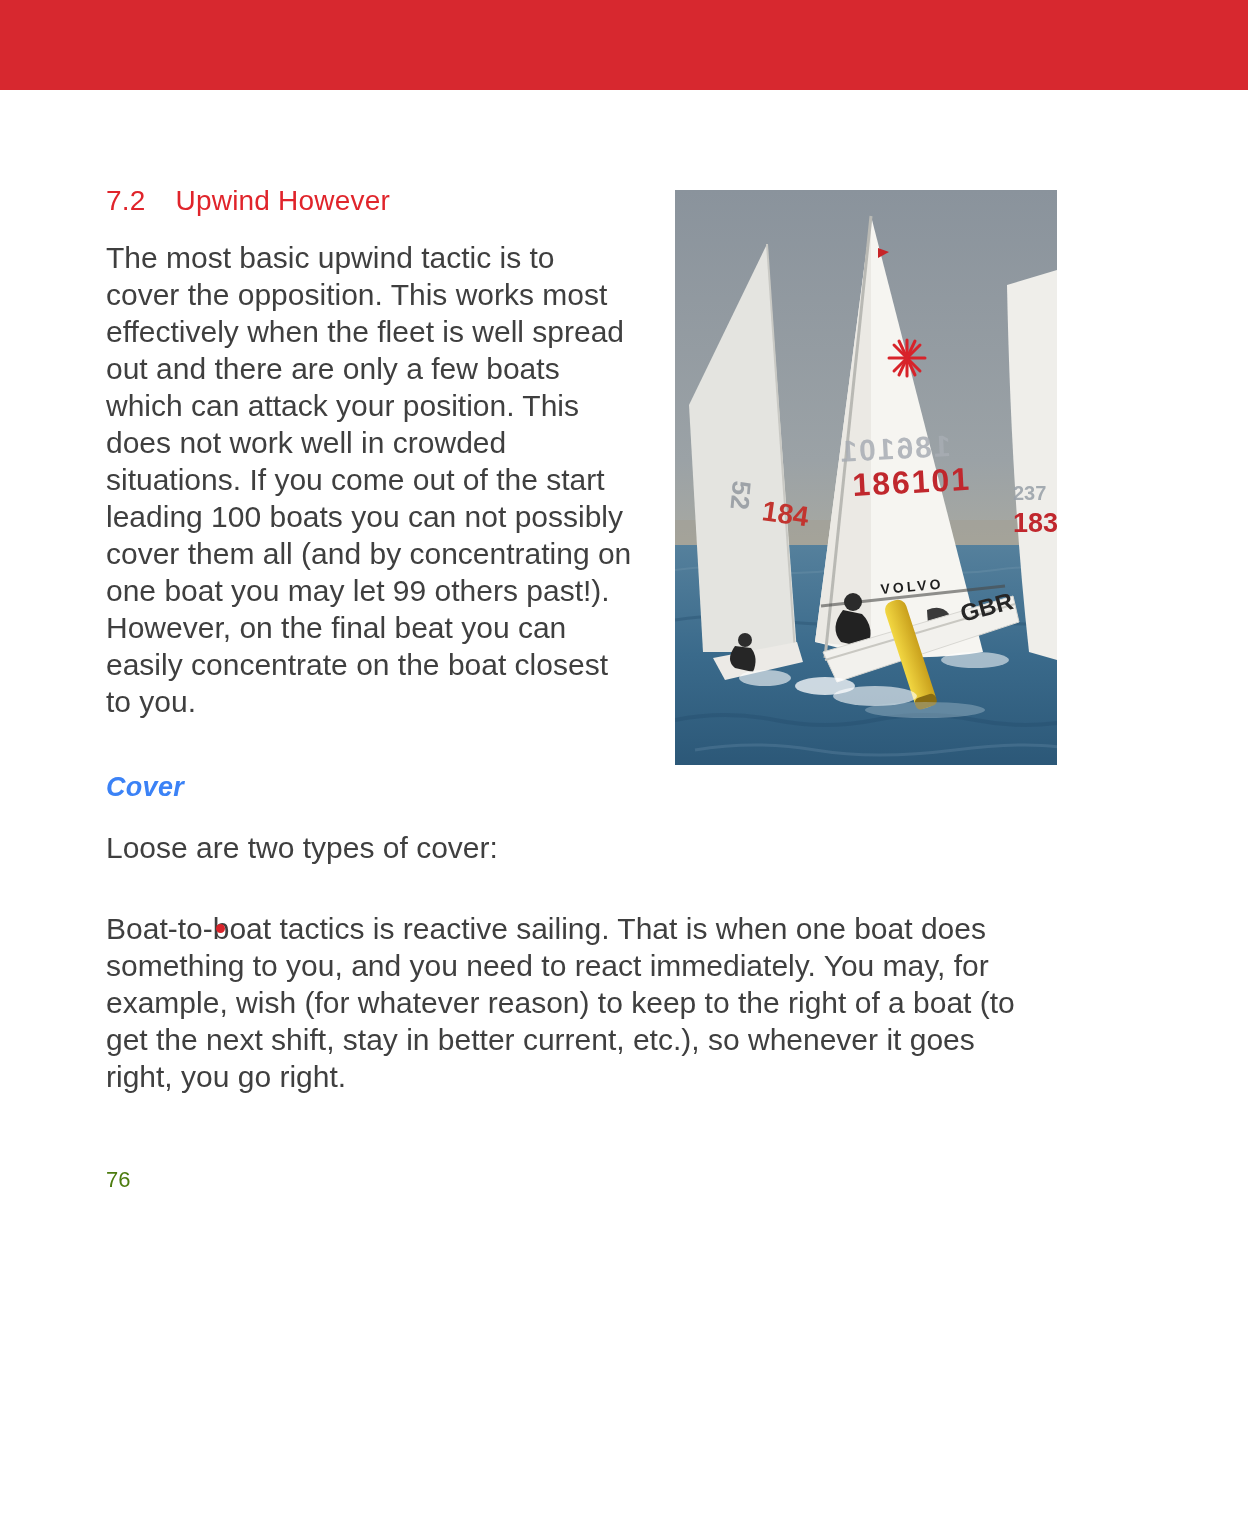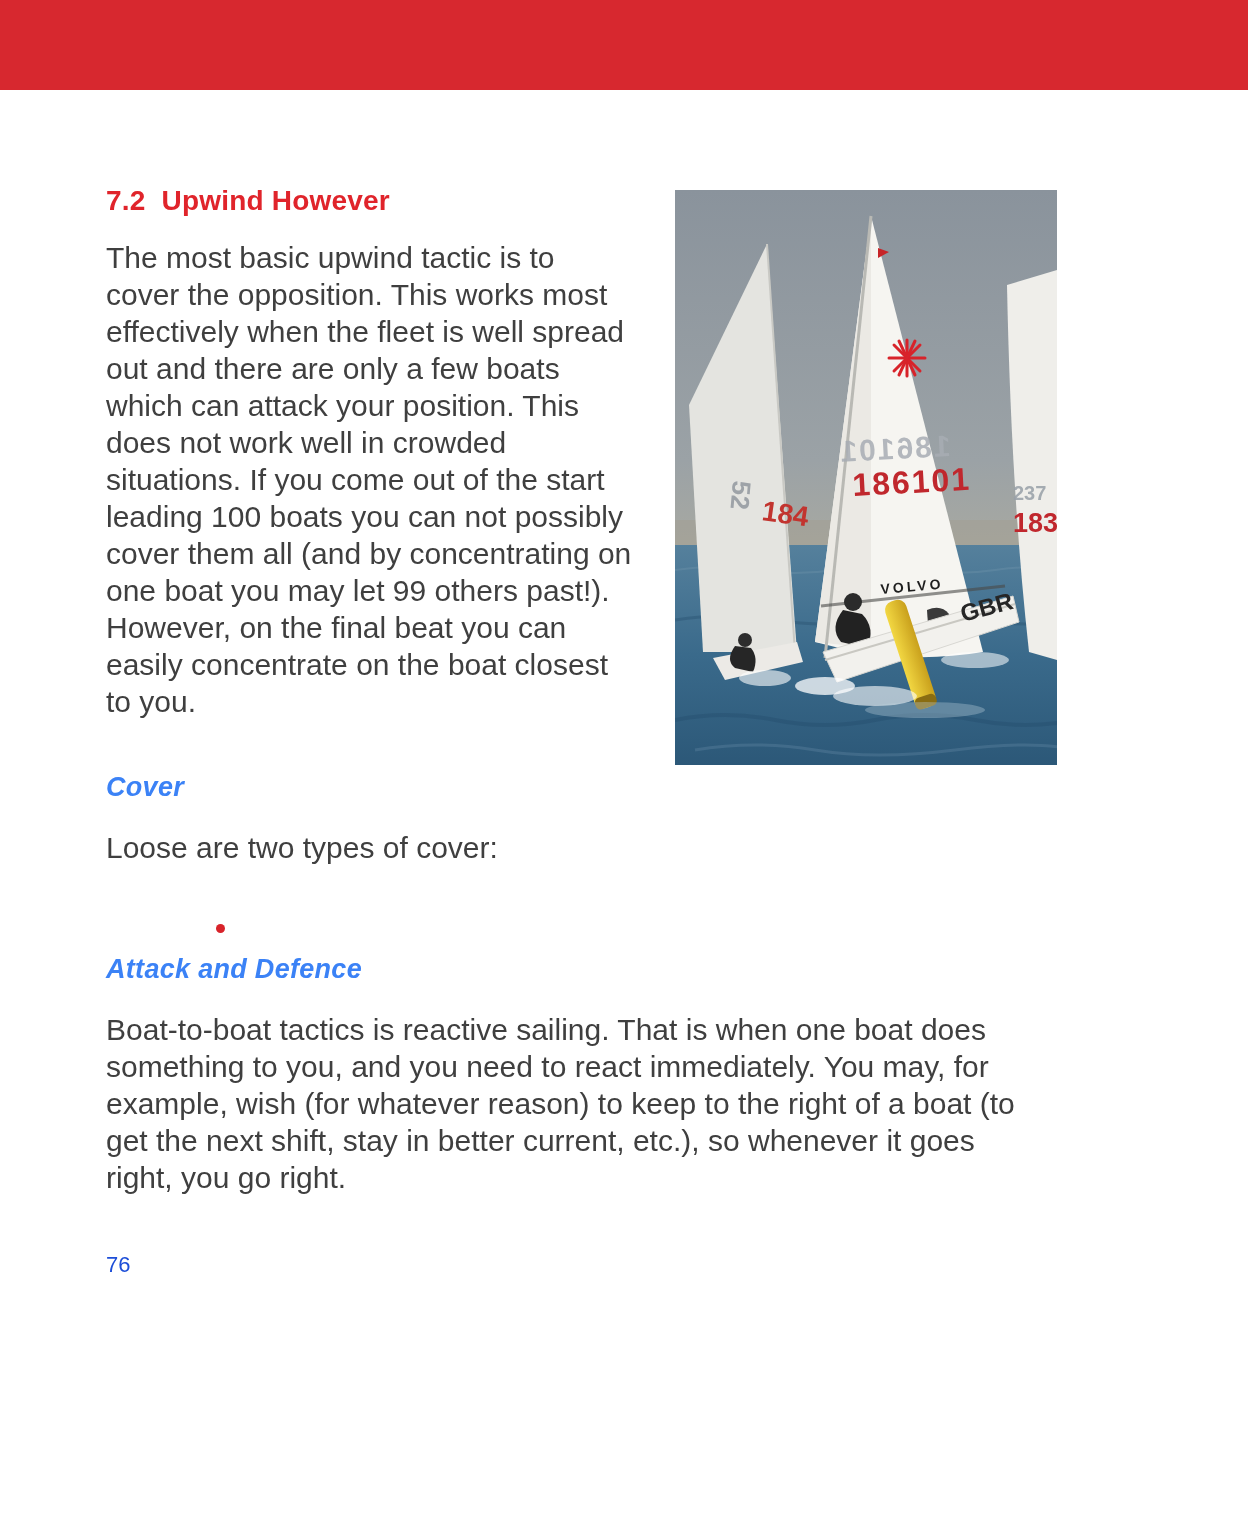--- a/index.html
+++ b/index.html
@@ -23,26 +23,26 @@
     padding: 0 106px;
   }
   .row {
     display: flex;
     gap: 39px;
     margin-top: 96px;
   }
   .col-text { width: 530px; flex: 0 0 530px; }
   h1.section-title {
     display: flex;
-    gap: 16px;
+    gap: 30px;
     margin: 0 0 22px 0;
     font-size: 28px;
     line-height: 1.1;
     color: #e0242b;
-    font-weight: bold;
+    font-weight: normal;
     letter-spacing: 0.2px;
   }
   p.body-text {
     margin: 0;
     font-size: 30px;
     line-height: 37px;
   }
   h2.sub-title {
     margin: 52px 0 26px 0;
     font-size: 27px;
@@ -76,23 +76,23 @@
     left: 0;
     top: 14px;
     width: 9px;
     height: 9px;
     border-radius: 50%;
     background: #d8232a;
   }
   .attack-section h2.sub-title { margin-top: 88px; }
   .attack-section p.body-text { width: 942px; }
   .page-number {
-    margin-top: 56px;
+    margin-top: 72px;
     font-size: 22px;
-    color: #1d4ed8;
+    color: #4d7c0f;
   }
 </style>
 </head>
 <body>
 
 <div class="page">
 
   <header class="banner"></header>
 
   <main class="content">
@@ -195,20 +195,19 @@
       </figure>
     </div>
 
     <ul class="bullet-list">
       <li>
         <span class="dot"></span>
       </li>
     </ul>
 
     <section class="attack-section">
-      <h2 class="sub-title">Attack and Defence</h2>
       <p class="body-text">Boat-to-boat tactics is reactive sailing. That is when one boat does something to you, and you need to react immediately. You may, for example, wish (for whatever reason) to keep to the right of a boat (to get the next shift, stay in better current, etc.), so whenever it goes right, you go right.</p>
     </section>
 
     <div class="page-number">76</div>
 
   </main>
 </div>
 
 </body></html>

